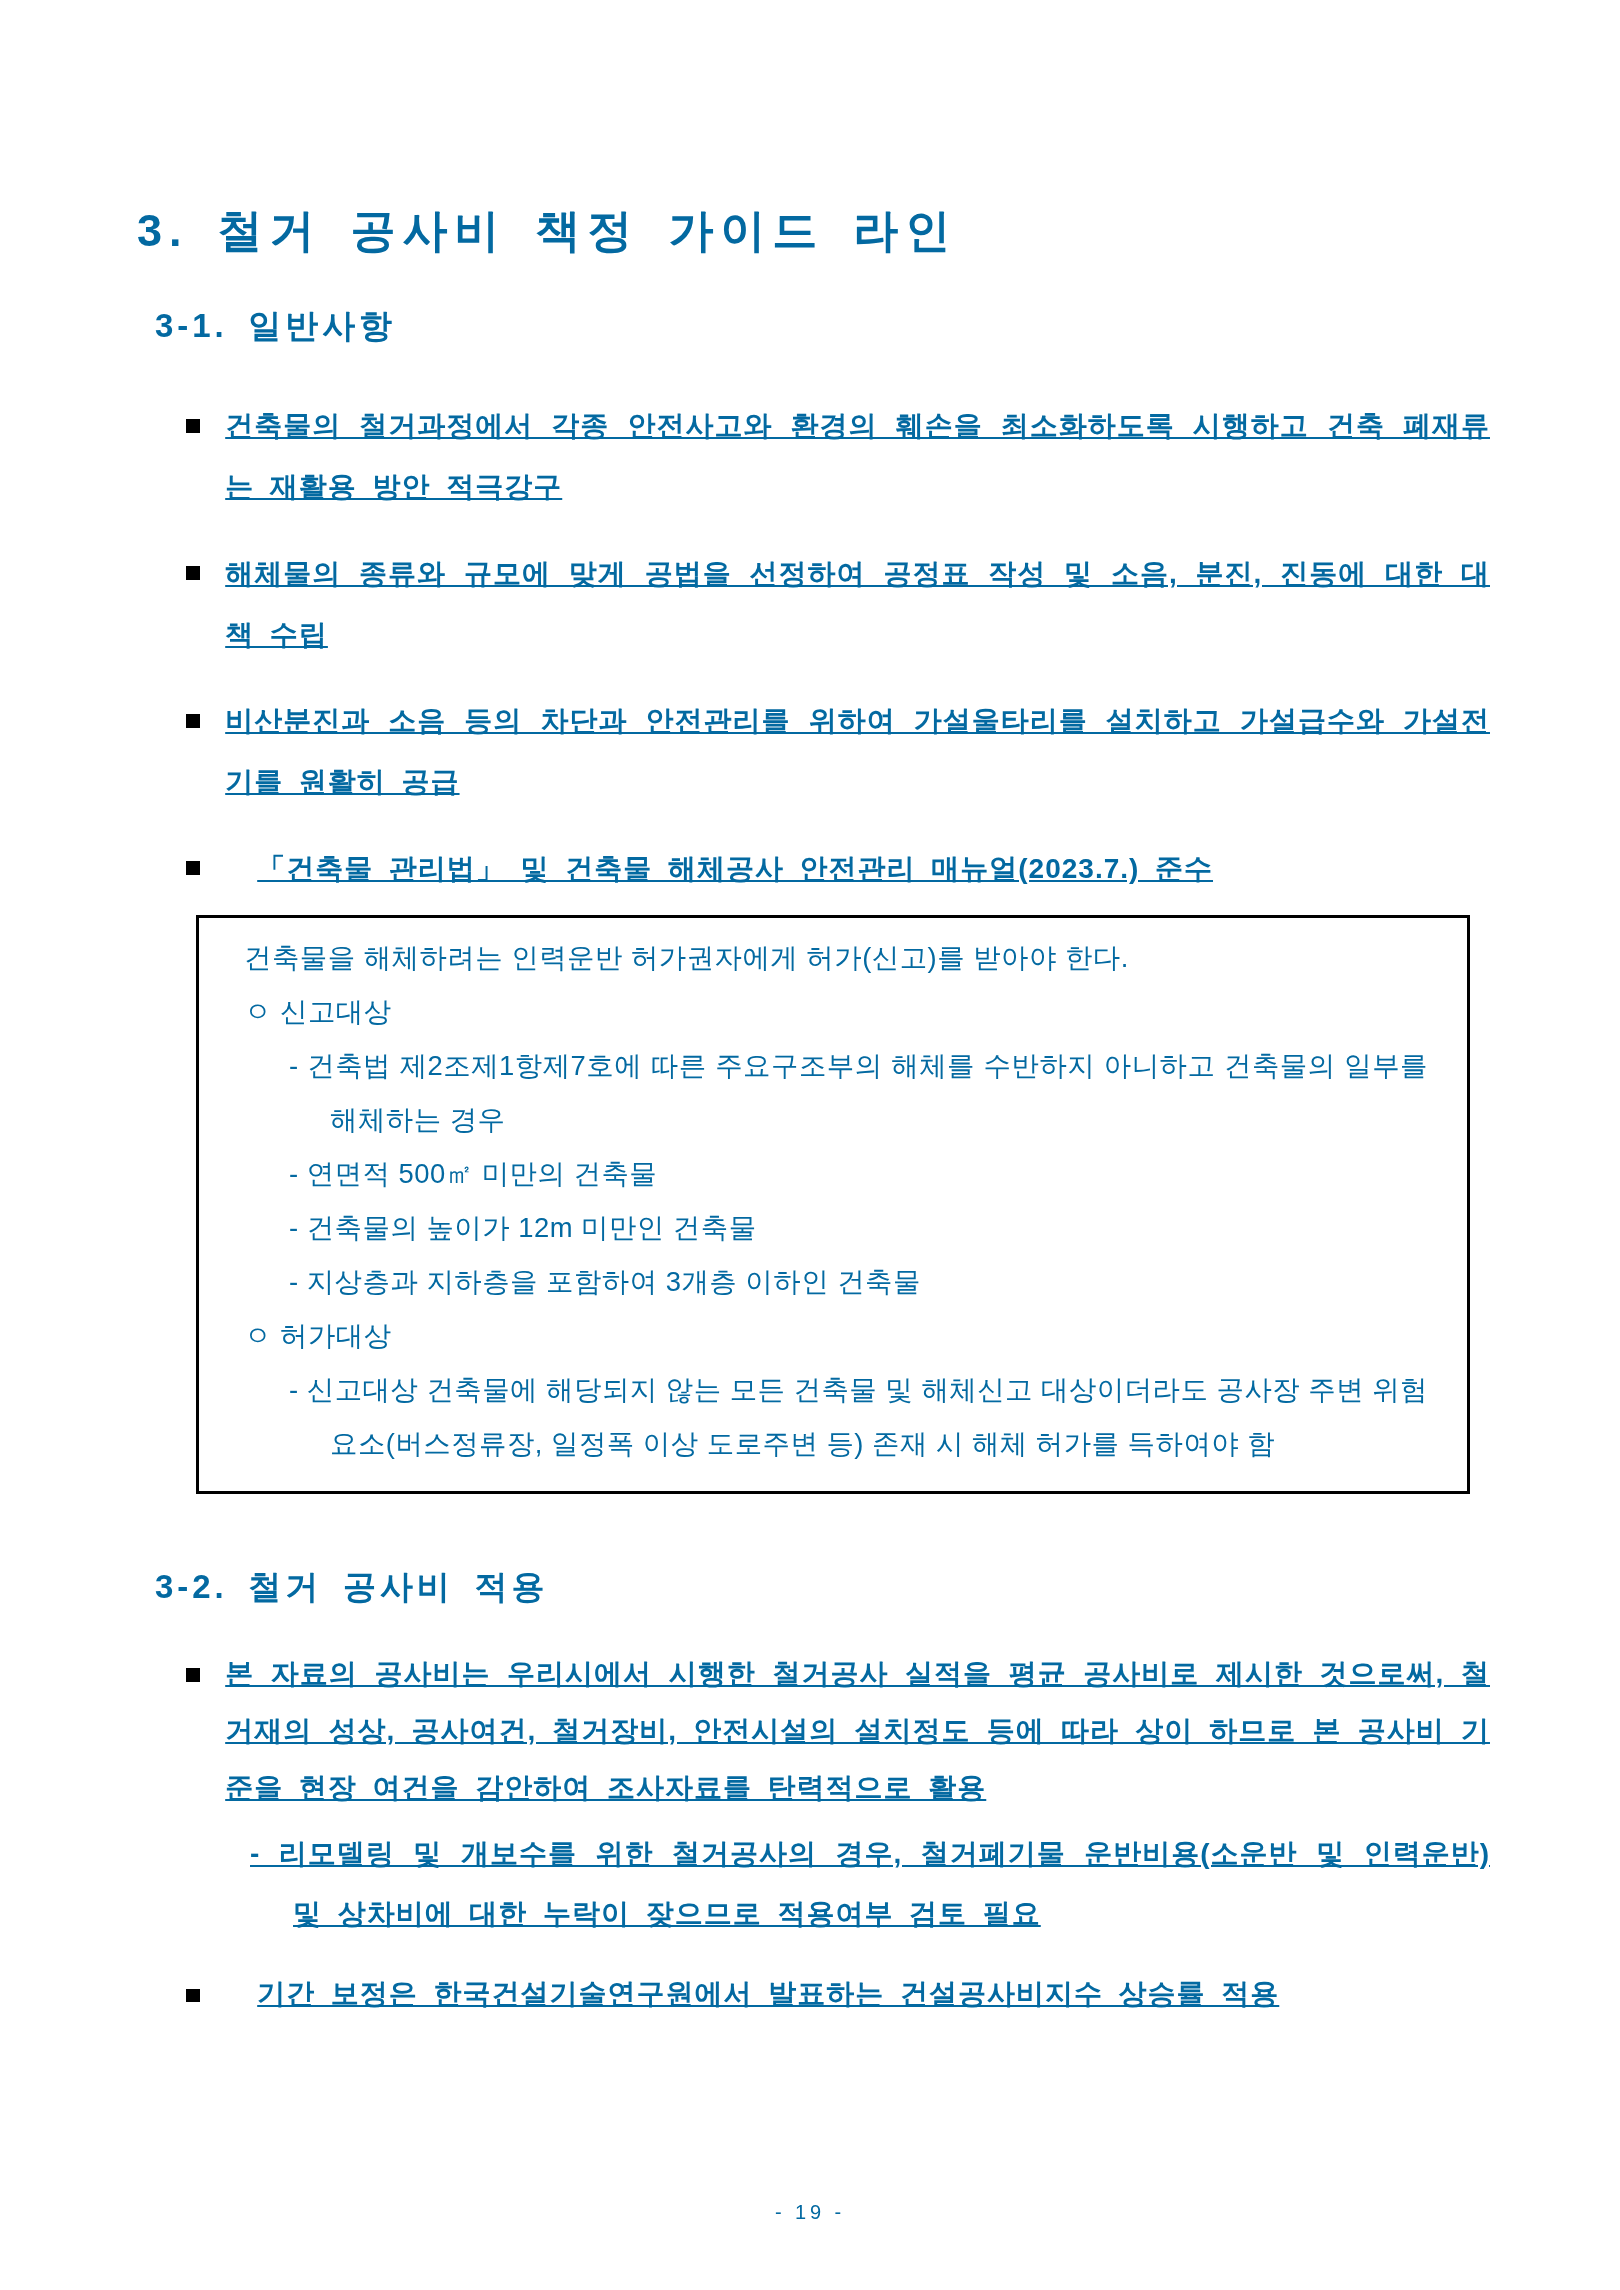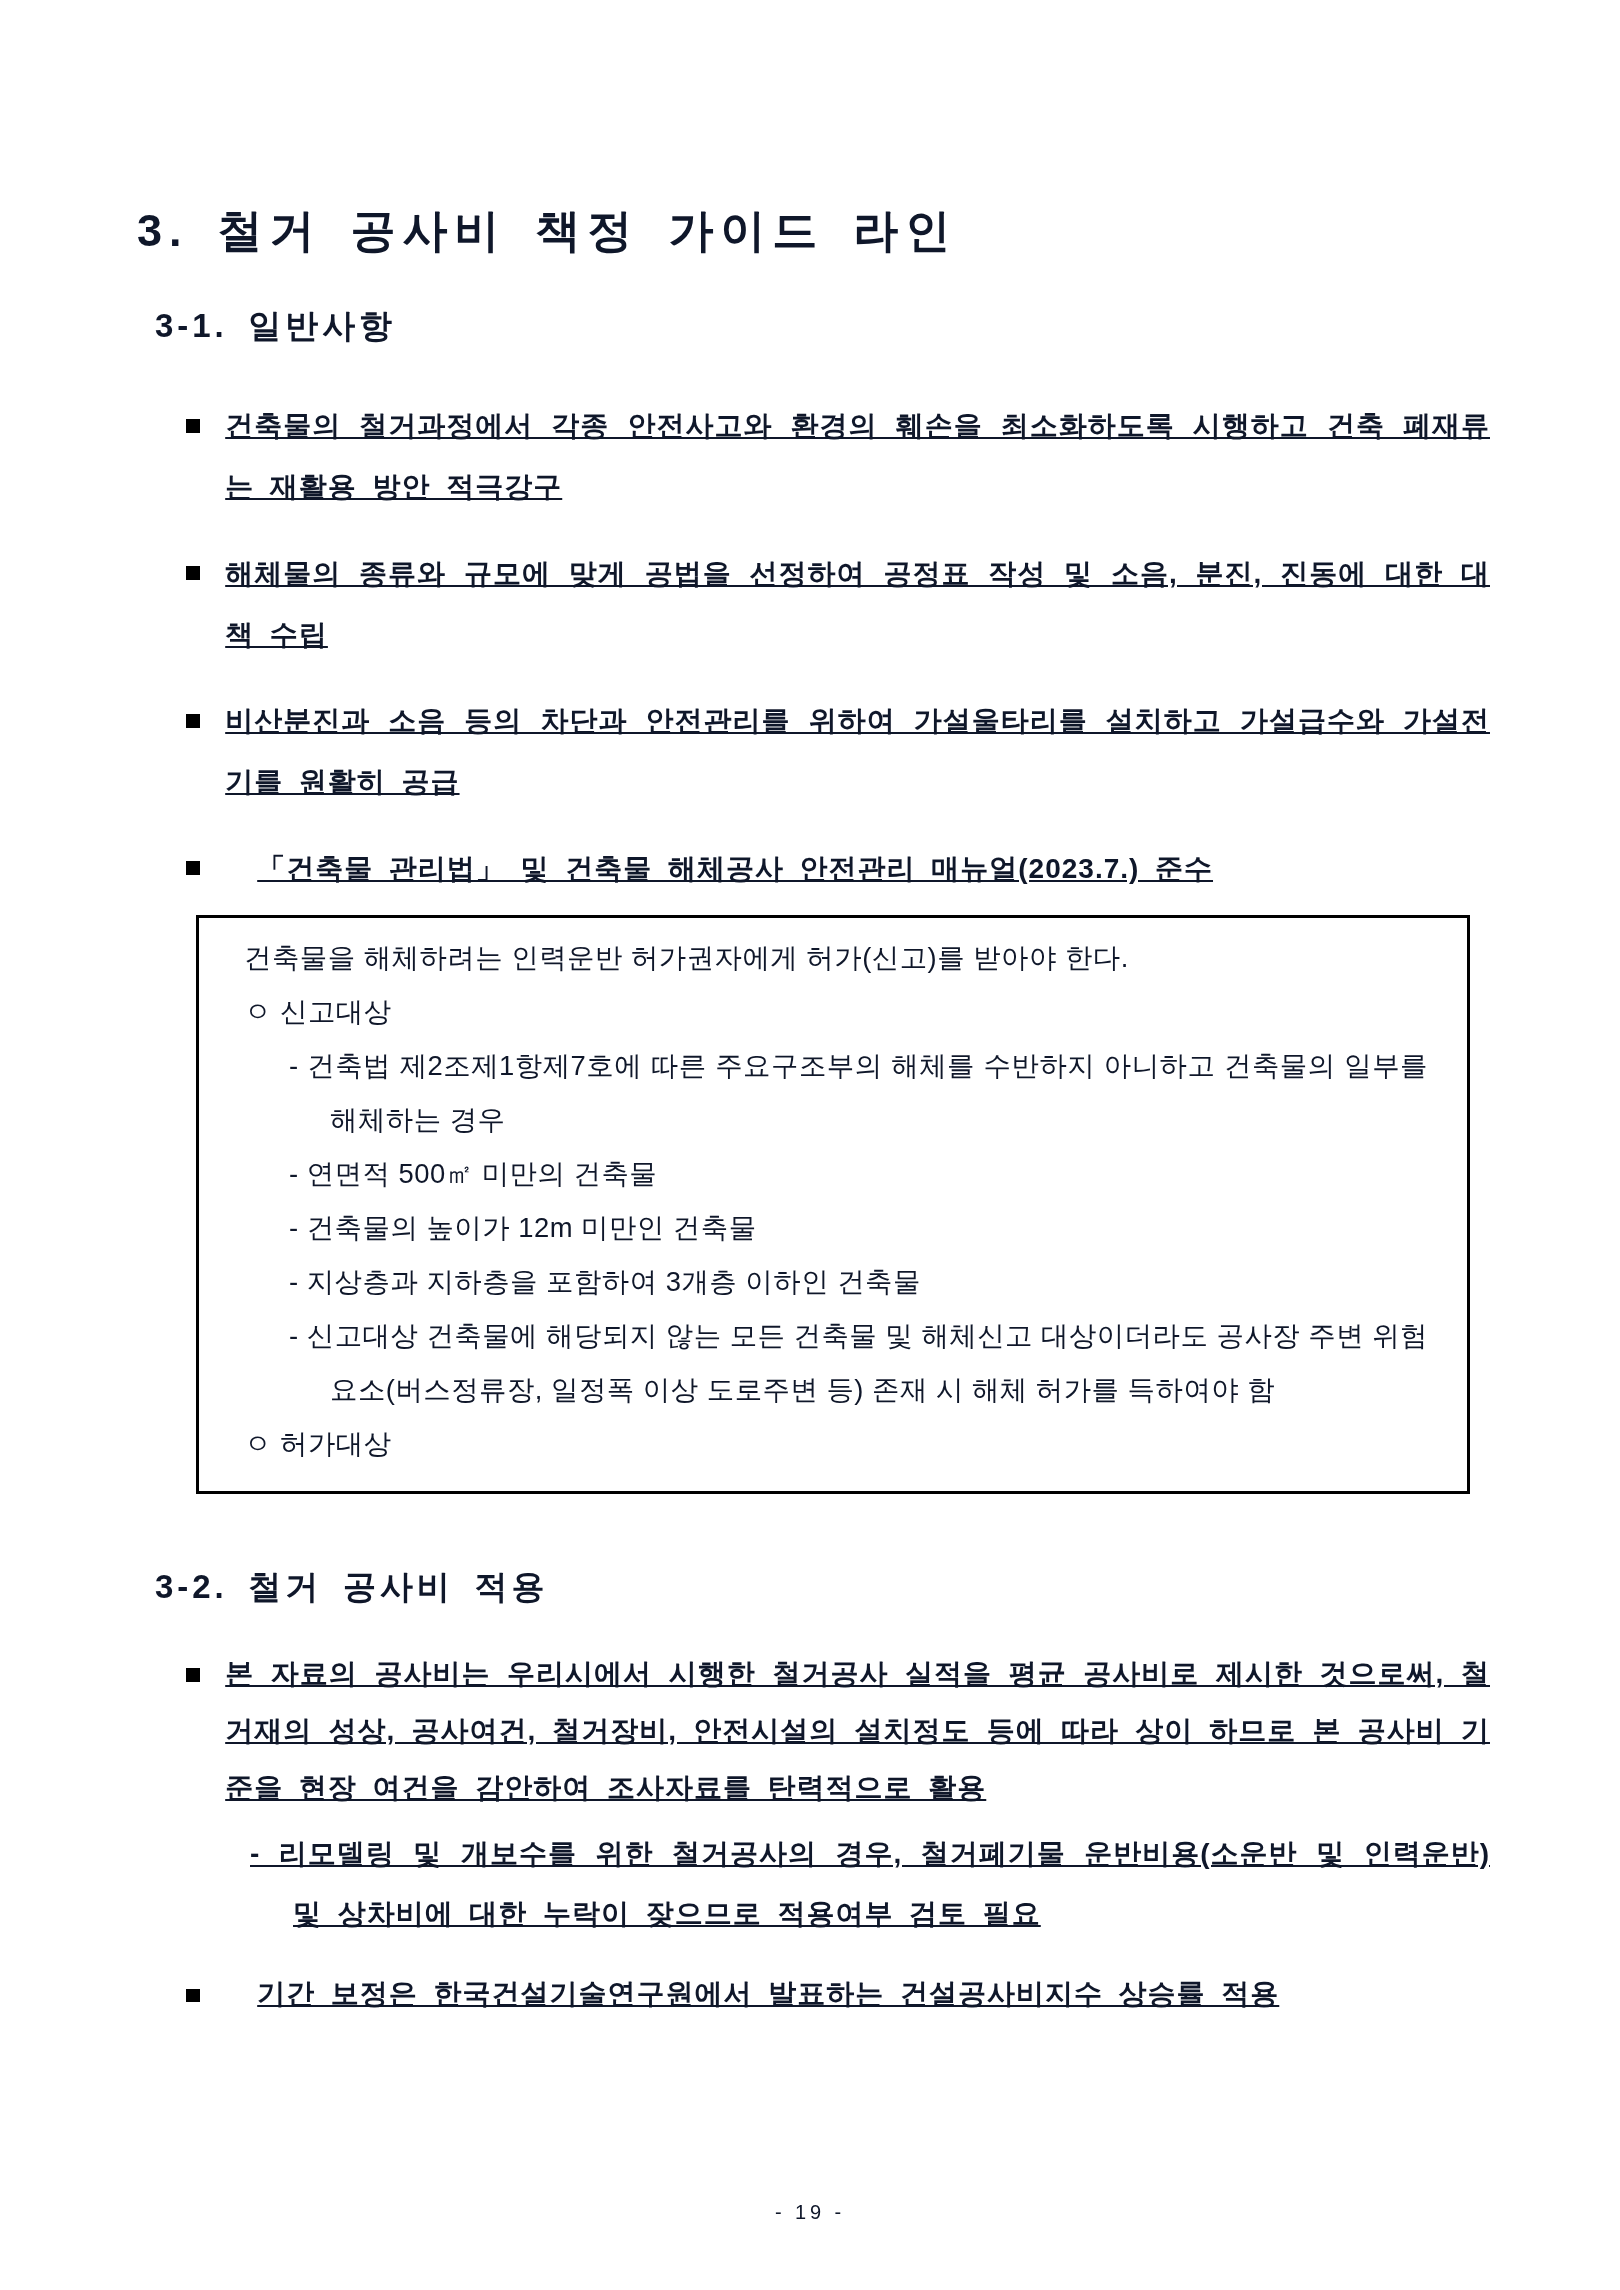--- a/index.html
+++ b/index.html
@@ -7,21 +7,21 @@
     padding: 0;
     background: #ffffff;
   }
   .page {
     position: relative;
     width: 1620px;
     height: 2291px;
     box-sizing: border-box;
     padding-top: 206px;
     background: #ffffff;
-    color: #0f172a;
+    color: #0369a1;
     font-family: "Liberation Sans", "DejaVu Sans", sans-serif;
     overflow: hidden;
   }
   .title {
     margin: 0 0 0 137px;
     font-size: 45px;
     font-weight: 800;
     letter-spacing: 6.9px;
     word-spacing: 9.8px;
     line-height: 1.1;
@@ -138,22 +138,22 @@
     </div>
   </div>
 
   <div class="notice-box">
     <p class="box-line">건축물을 해체하려는 인력운반 허가권자에게 허가(신고)를 받아야 한다.</p>
     <p class="box-line">ㅇ 신고대상</p>
     <p class="box-line box-item">- 건축법 제2조제1항제7호에 따른 주요구조부의 해체를 수반하지 아니하고 건축물의 일부를 해체하는 경우</p>
     <p class="box-line box-item">- 연면적 500㎡ 미만의 건축물</p>
     <p class="box-line box-item">- 건축물의 높이가 12m 미만인 건축물</p>
     <p class="box-line box-item">- 지상층과 지하층을 포함하여 3개층 이하인 건축물</p>
+    <p class="box-line">ㅇ 허가대상</p>
     <p class="box-line box-item">- 신고대상 건축물에 해당되지 않는 모든 건축물 및 해체신고 대상이더라도 공사장 주변 위험요소(버스정류장, 일정폭 이상 도로주변 등) 존재 시 해체 허가를 득하여야 함</p>
-    <p class="box-line">ㅇ 허가대상</p>
   </div>
 
   <h2 class="section-heading" style="margin-top: 74px;">3-2. 철거 공사비 적용</h2>
 
   <div class="bullets bullets-2">
     <div class="bullet" style="margin-bottom: 0;">
       <span class="sq"></span>
       <p class="btext">본 자료의 공사비는 우리시에서 시행한 철거공사 실적을 평균 공사비로 제시한 것으로써, 철거재의 성상, 공사여건, 철거장비, 안전시설의 설치정도 등에 따라 상이 하므로 본 공사비 기준을 현장 여건을 감안하여 조사자료를 탄력적으로 활용</p>
     </div>
     <p class="sub-bullet">- 리모델링 및 개보수를 위한 철거공사의 경우, 철거폐기물 운반비용(소운반 및 인력운반) 및 상차비에 대한 누락이 잦으므로 적용여부 검토 필요</p>

